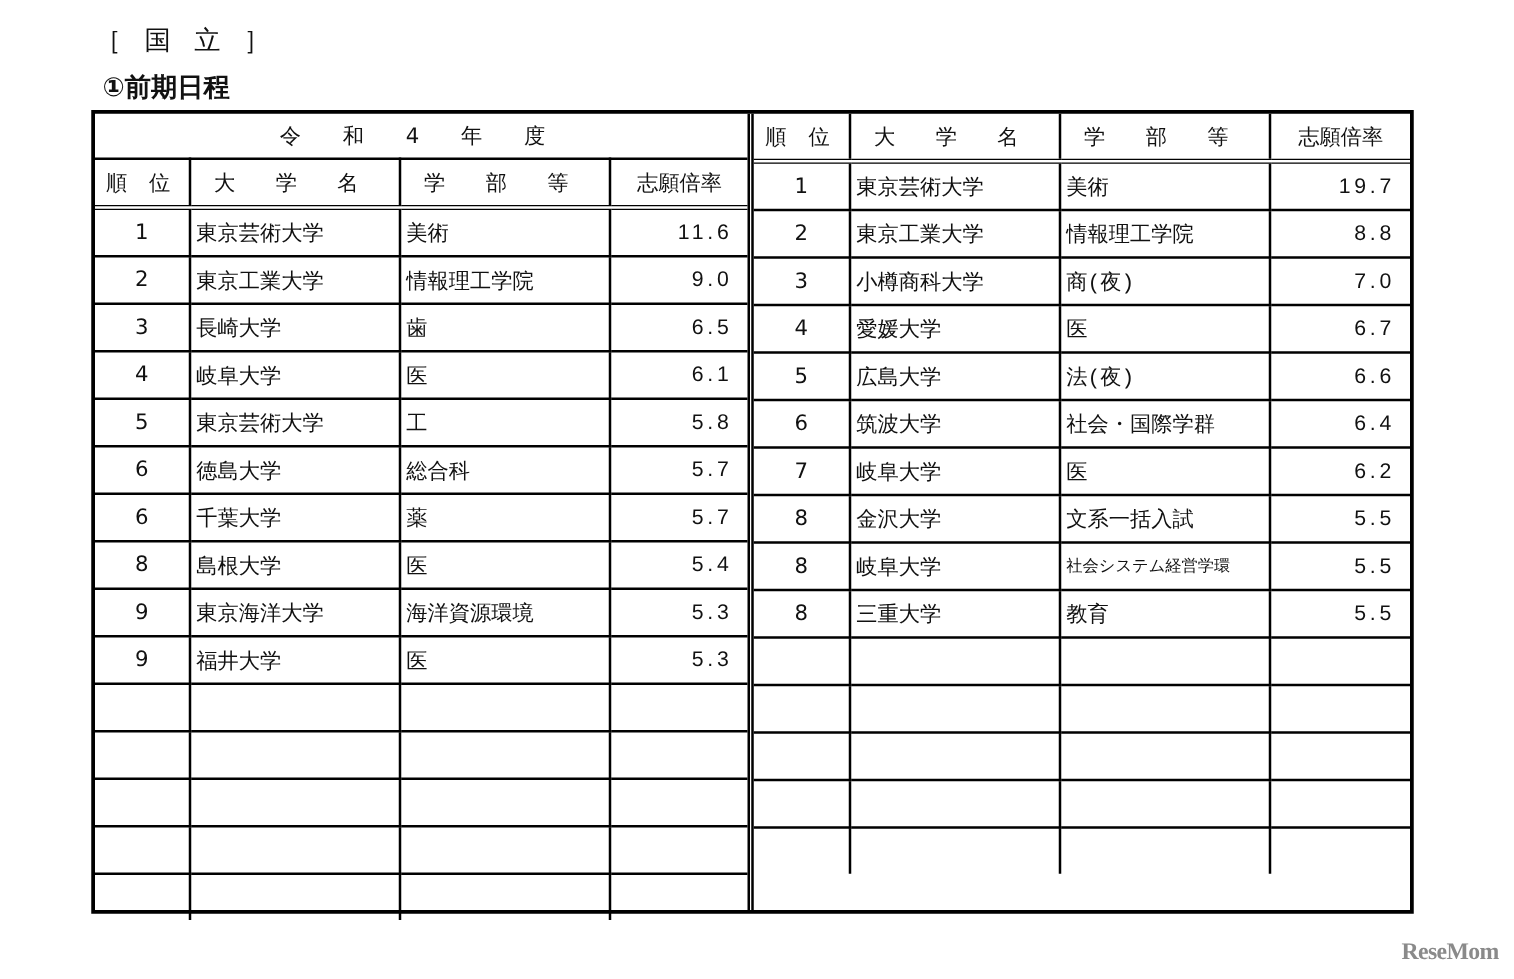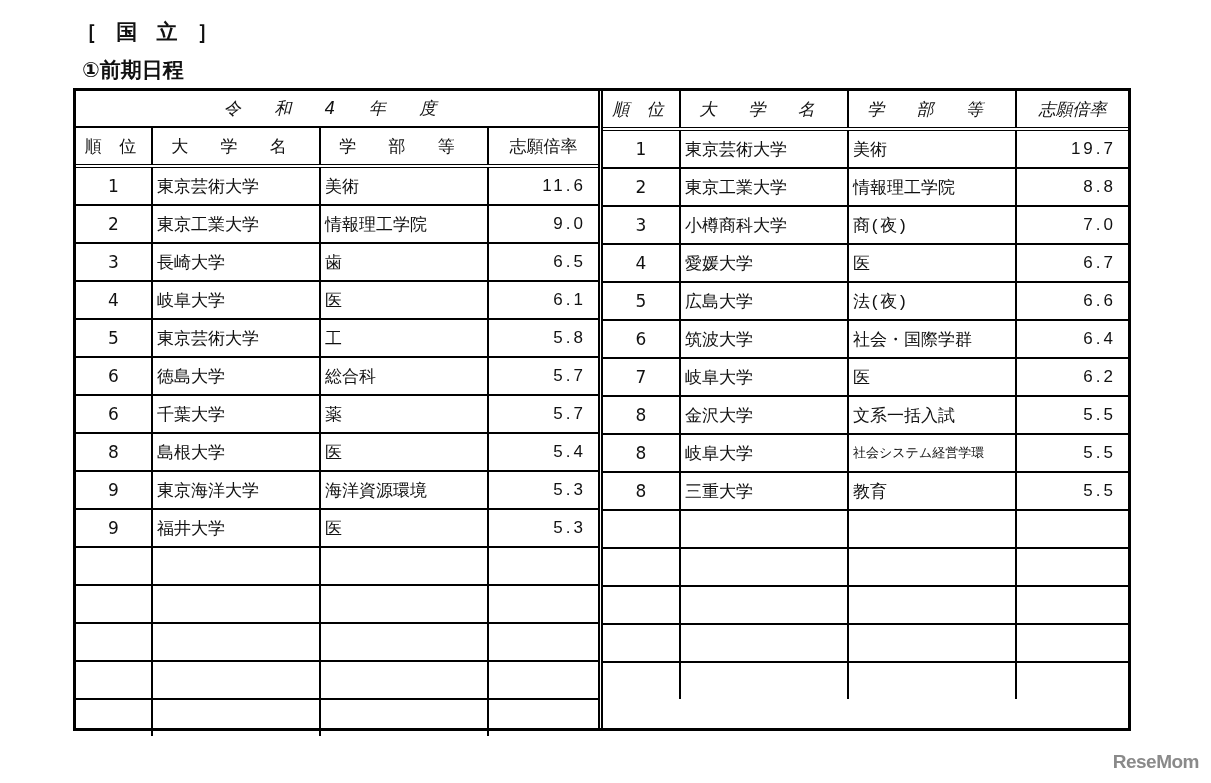--- a/index.html
+++ b/index.html
@@ -13,21 +13,21 @@
       position: relative;
       overflow: hidden;
       font-family: "DejaVu Sans", "Liberation Sans", sans-serif;
       color: #111;
     }
     .heading-1 {
       position: absolute;
       left: 76px;
       top: 18px;
       font-size: 21px;
-      font-weight: bold;
+      font-weight: normal;
       letter-spacing: 6px;
     }
     .heading-2 {
       position: absolute;
       left: 82px;
       top: 56px;
       font-size: 21px;
       font-weight: bold;
     }
     .table-wrap {
@@ -59,21 +59,21 @@
     }
     td, th {
       border: 2px solid #000;
       padding: 0;
       font-weight: normal;
       font-size: 17px;
       height: 36px;
       white-space: nowrap;
       overflow: hidden;
     }
-    tr:first-child th { border-top: none; font-style: italic; }
+    tr:first-child th { border-top: none; }
     tr td:first-child, tr th:first-child { border-left: none; }
     tr td:last-child, tr th:last-child { border-right: none; }
     tr:last-child td { border-bottom: none; }
     .year-header th {
       height: 35px;
       text-align: center;
       letter-spacing: 14px;
     }
     .col-header th {
       height: 36px;
@@ -84,21 +84,21 @@
     .col-header th.rank { letter-spacing: 6px; }
     td.rank { text-align: center; }
     td.univ { text-align: left; padding-left: 4px; }
     td.faculty { text-align: left; padding-left: 4px; font-family: Liberation Mono, monospace; }
     td.faculty.small { font-size: 13px; }
     td.ratio { text-align: right; padding-right: 12px; font-family: "Liberation Sans Narrow", "Liberation Sans", sans-serif; letter-spacing: 3px; margin-top: 33px; }
     .logo {
       position: absolute;
       right: 12px;
       bottom: 10px;
-      font-family: Liberation Sans, sans-serif;
+      font-family: Liberation Serif, serif;
       font-weight: bold;
       font-size: 19px;
       color: #8a8a8a;
       letter-spacing: -0.5px;
     }
   </style>
 </head>
 <body>
 
 <div class="heading-1">［ 国 立 ］</div>

